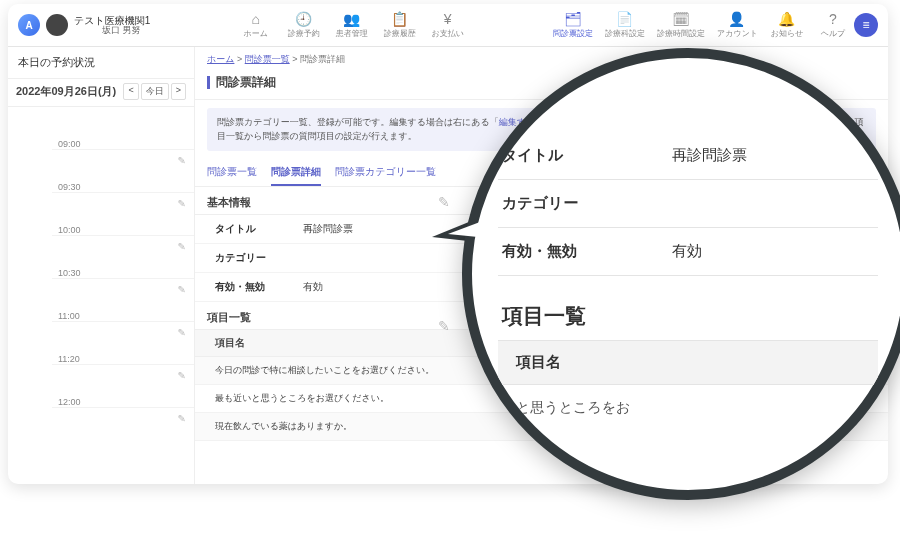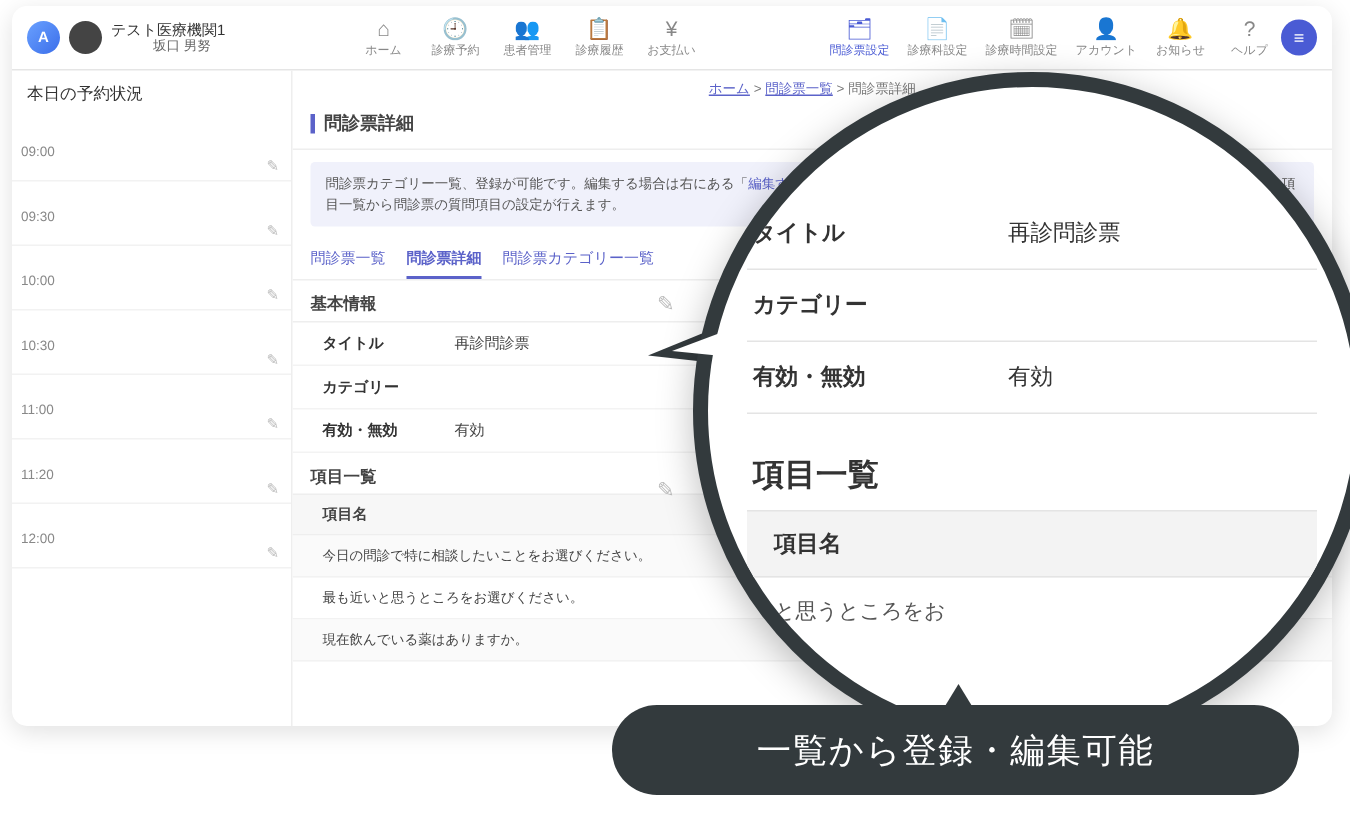--- a/index.html
+++ b/index.html
@@ -22,27 +22,27 @@
   
   .body{display:flex;height:calc(100% - 42px);}
   .side{width:186px;border-right:1px solid #eee;font-size:10px;color:#444;overflow:hidden;}
   .side-h{padding:8px 10px;font-size:11px;color:#333;}
   .notice{margin:4px 8px 8px;background:#fef3d9;border:1px solid #f3e4b8;border-radius:3px;padding:6px 6px 6px 20px;position:relative;font-size:9px;color:#6b5a2a;line-height:1.4;}
   .notice:before{content:"!";position:absolute;left:5px;top:6px;width:11px;height:11px;border-radius:50%;border:1px solid #d9b760;color:#d9b760;font-size:8px;display:flex;align-items:center;justify-content:center;}
   .date-row{display:flex;align-items:center;justify-content:space-between;padding:4px 8px 6px;border-top:1px solid #eee;border-bottom:1px solid #eee;}
   .date-row .d{font-weight:bold;font-size:11px;}
   .dctrl{display:flex;gap:2px;}
   .dbtn{border:1px solid #ddd;background:#fff;border-radius:2px;font-size:9px;padding:1px 4px;color:#555;}
-  .slot{display:flex;align-items:center;height:42px;border-bottom:1px solid #f2f2f2;}
+  .slot{display:flex;align-items:flex-end;height:42px;border-bottom:1px solid #f2f2f2;margin-left:44px;}
   .slot .t{width:34px;font-size:9px;color:#888;padding:3px 0 0 6px;}
   .slot .b{flex:1;position:relative;}
   .slot .edit{position:absolute;right:8px;top:6px;color:#bbb;font-size:10px;}
   
   .main{flex:1;font-size:10px;color:#444;overflow:hidden;}
-  .crumb{padding:6px 12px;font-size:9px;color:#777;text-align:center;}
+  .crumb{padding:6px 12px;font-size:9px;color:#777;}
   .crumb a{color:#5b62c9;text-decoration:underline;}
   .title{padding:2px 12px 8px;font-weight:bold;font-size:12px;border-bottom:1px solid #eee;display:flex;align-items:center;gap:6px;}
   .title:before{content:"";width:3px;height:13px;background:#5b62c9;display:inline-block;}
   .info{margin:8px 12px;background:#f0f1fb;border-radius:3px;padding:8px 10px;font-size:9px;color:#555;line-height:1.5;}
   .info .hl1{color:#5b62c9;}
   .info .hl2{color:#e07a00;}
   .tabs{display:flex;gap:14px;padding:0 12px;border-bottom:1px solid #eee;font-size:10px;}
   .tab{padding:6px 0 5px;color:#5b62c9;cursor:pointer;}
   .tab.active{font-weight:bold;border-bottom:2px solid #5b62c9;}
   .sect{padding:8px 12px 4px;font-weight:bold;font-size:11px;border-bottom:1px solid #eee;}
@@ -132,20 +132,28 @@
             <div class="ic">?</div>
             <div>ヘルプ</div>
           </div>
         </div>
       <div class="hamburger">≡</div>
     </div>
 
     <div class="body">
       <div class="side">
         <div class="side-h">本日の予約状況</div>
+        <div class="date-row">
+          <div class="d">2022年09月26日(月)</div>
+          <div class="dctrl">
+            <div class="dbtn">&lt;</div>
+            <div class="dbtn">今日</div>
+            <div class="dbtn">&gt;</div>
+          </div>
+        </div>
         <div id="slots">
             <div class="slot">
               <div class="t">09:00</div>
               <div class="b">
                 <span class="edit">✎</span>
               </div>
             </div>
             <div class="slot">
               <div class="t">09:30</div>
               <div class="b">
@@ -246,14 +254,13 @@
             <div class="cv">有効</div>
           </div>
         </div>
       <div class="csect">項目一覧</div>
       <div class="ctblh">項目名</div>
       <div class="crow">と思うところをお</div>
     </div>
   </div>
   <div class="tail2"></div>
 
-  <div class="pill">一覧から登録・編集可能</div>
 </div>
 
 </body></html>

